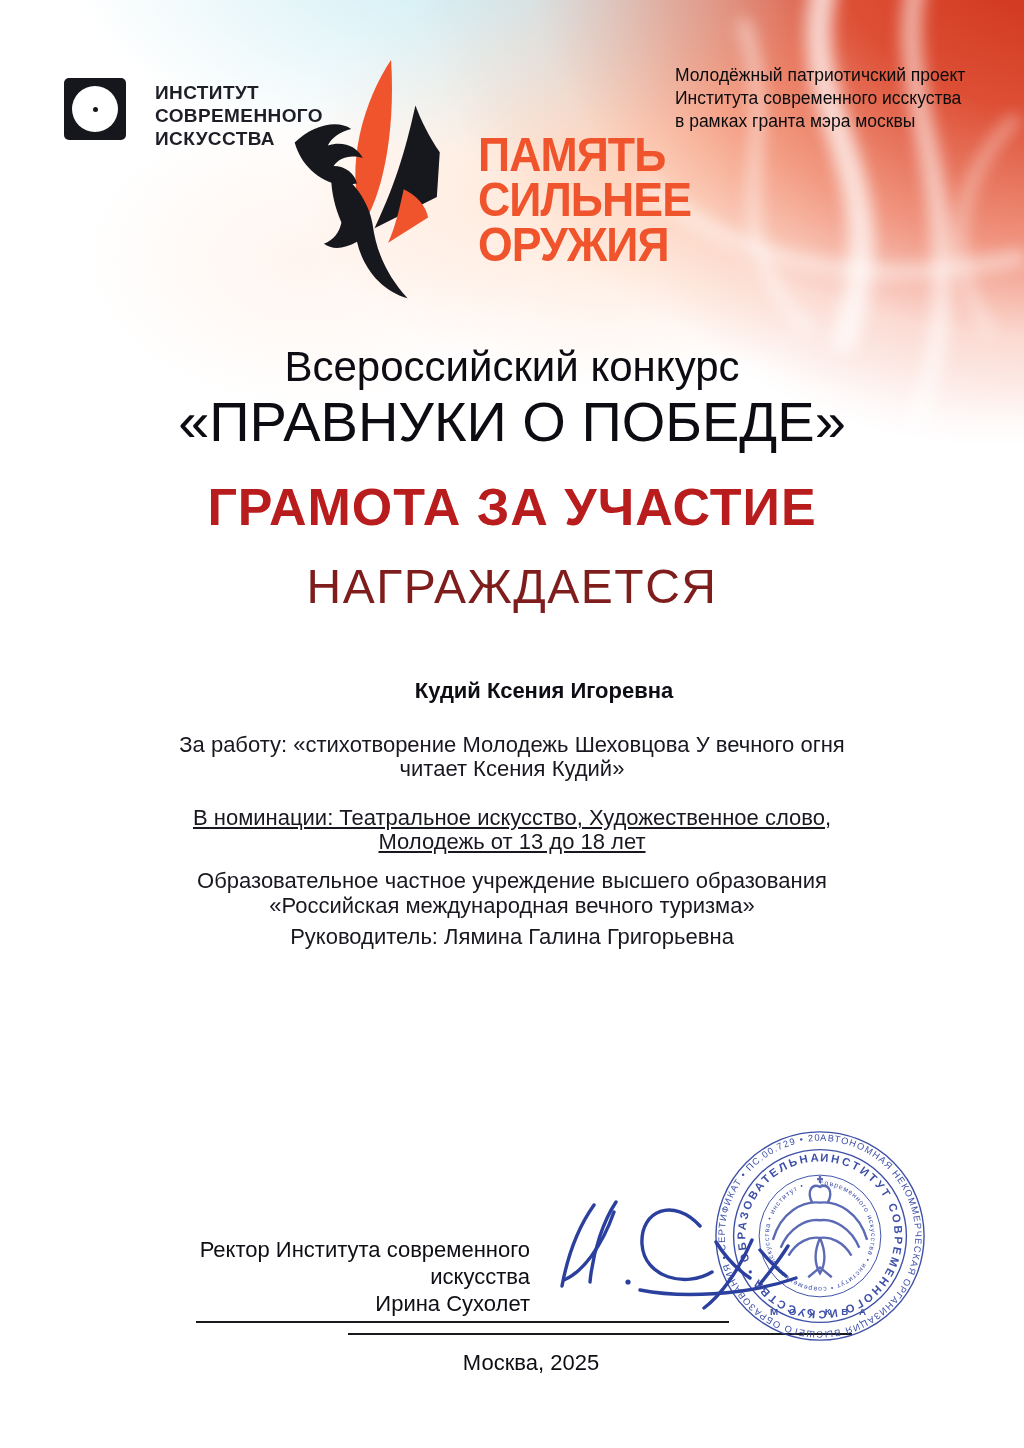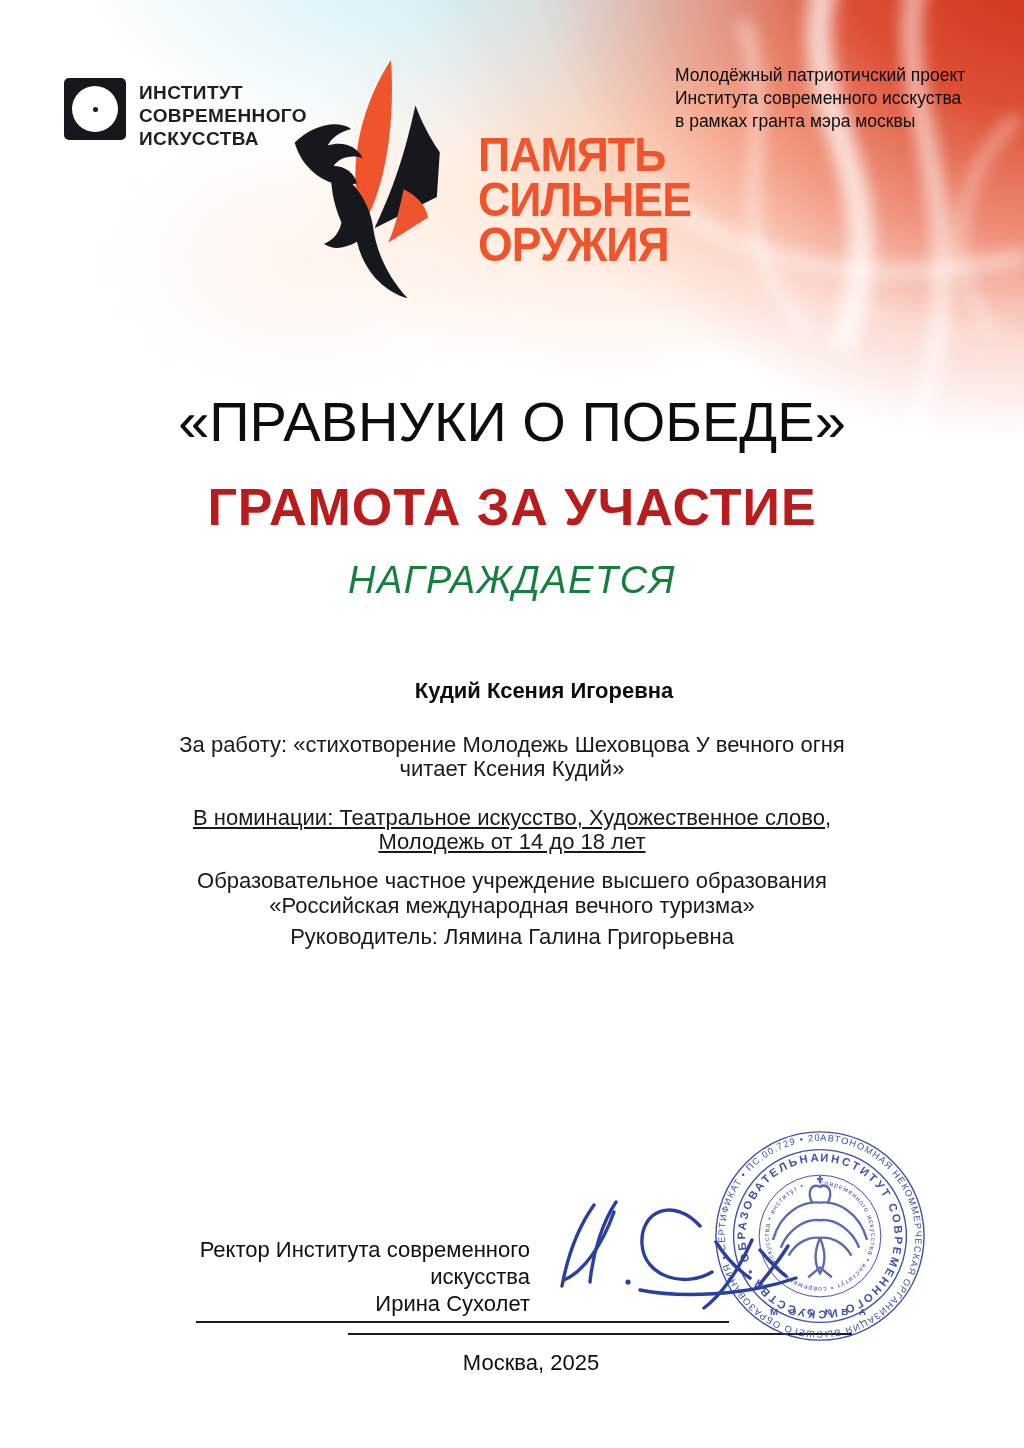--- a/index.html
+++ b/index.html
@@ -14,21 +14,21 @@
     position:absolute;left:0;top:0;width:1024px;height:470px;pointer-events:none;
     background:
       radial-gradient(560px 280px at 45% -8%, rgba(165,222,235,.55), rgba(165,222,235,0) 70%),
       radial-gradient(430px 300px at 59% 36%, rgba(255,180,132,.40), rgba(255,180,132,0) 72%),
       radial-gradient(300px 200px at 30% 55%, rgba(255,214,190,.25), rgba(255,214,190,0) 75%),
       radial-gradient(820px 600px at 104% -12%, #cb2d15 0%, #dd4f35 28%, rgba(238,132,108,.8) 50%, rgba(250,200,188,.4) 66%, rgba(255,255,255,0) 80%),
       radial-gradient(500px 320px at 98% 46%, rgba(236,96,64,.32), rgba(255,255,255,0) 72%);
   }
   .hero-streaks{position:absolute;right:0;top:0;width:430px;height:450px;}
   
-  .isa{position:absolute;left:64px;top:78px;display:flex;align-items:flex-start;}
+  .isa{position:absolute;left:64px;top:78px;display:flex;align-items:flex-start;gap:16px;}
   .isa-mark{
     width:62px;height:62px;background:#16161d;border-radius:5px;
     position:relative;flex:none;
   }
   .isa-mark .circle{
     position:absolute;left:8px;top:8px;width:46px;height:46px;border-radius:50%;background:#fff;
   }
   .isa-mark .dot{
     position:absolute;left:29px;top:29px;width:5px;height:5px;border-radius:50%;background:#16161d;
   }
@@ -47,21 +47,21 @@
   .memory{
     position:absolute;left:478px;top:132px;
     font-size:48px;line-height:45px;font-weight:700;letter-spacing:-1px;
     color:#f0542c;transform:scaleX(.93);transform-origin:left top;
   }
   
   .center{position:absolute;left:0;width:1024px;text-align:center;}
   .contest1{top:343px;font-size:42px;font-weight:400;color:#0c0c12;}
   .contest2{top:389px;font-size:56px;font-weight:400;color:#0c0c12;}
   .title{top:477px;font-size:52px;font-weight:700;letter-spacing:1px;color:#b91c1c;}
-  .awarded{top:559px;font-size:38px;font-weight:400;letter-spacing:1.5px;color:#15803d;font-style:italic;}
+  .awarded{top:559px;font-size:48px;font-weight:400;letter-spacing:1.5px;color:#7f1d1d;}
   .recipient{top:678px;font-size:22px;font-weight:700;color:#0d0d14;padding-left:32px;}
   .detail{font-size:22px;line-height:23.5px;font-weight:400;color:#181820;}
   .work{top:733px;}
   .nomination{top:806px;text-decoration:underline;}
   .organization{top:868px;line-height:25px;}
   .supervisor{top:925px;}
   
   .rector{
     position:absolute;left:118px;top:1236px;width:412px;text-align:right;
     font-size:22px;line-height:27px;color:#0e0e14;
@@ -122,33 +122,34 @@
     <path d="M12,88 C30,70 56,64 70,74 C58,77 50,83 46,91 C62,86 76,92 82,104 C68,100 58,104 52,112 C64,112 74,120 76,130 L60,132 C36,128 18,110 12,88 Z" fill="#17171e"></path>
     <path d="M50,114 C72,126 88,148 92,172 C96,202 108,226 128,248 C100,240 82,216 76,190 C62,198 50,198 42,192 C52,188 58,180 60,170 C52,152 48,132 50,114 Z" fill="#17171e"></path>
   </svg>
 
   <div class="memory">
     <div>ПАМЯТЬ</div>
     <div>СИЛЬНЕЕ</div>
     <div>ОРУЖИЯ</div>
   </div>
 
+  <div class="center contest1">Всероссийский конкурс</div>
   <div class="center contest2">«ПРАВНУКИ О ПОБЕДЕ»</div>
   <div class="center title">ГРАМОТА ЗА УЧАСТИЕ</div>
   <div class="center awarded">НАГРАЖДАЕТСЯ</div>
   <div class="center recipient">Кудий Ксения Игоревна</div>
 
   <div class="center detail work">
     <div>За работу: «стихотворение Молодежь Шеховцова У вечного огня</div>
     <div>читает Ксения Кудий»</div>
   </div>
 
   <div class="center detail nomination">
     <div>В номинации: Театральное искусство, Художественное слово,</div>
-    <div>Молодежь от 14 до 18 лет</div>
+    <div>Молодежь от 13 до 18 лет</div>
   </div>
 
   <div class="center detail organization">
     <div>Образовательное частное учреждение высшего образования</div>
     <div>«Российская международная вечного туризма»</div>
   </div>
 
   <div class="center detail supervisor">Руководитель: Лямина Галина Григорьевна</div>
 
   <div class="rector">

